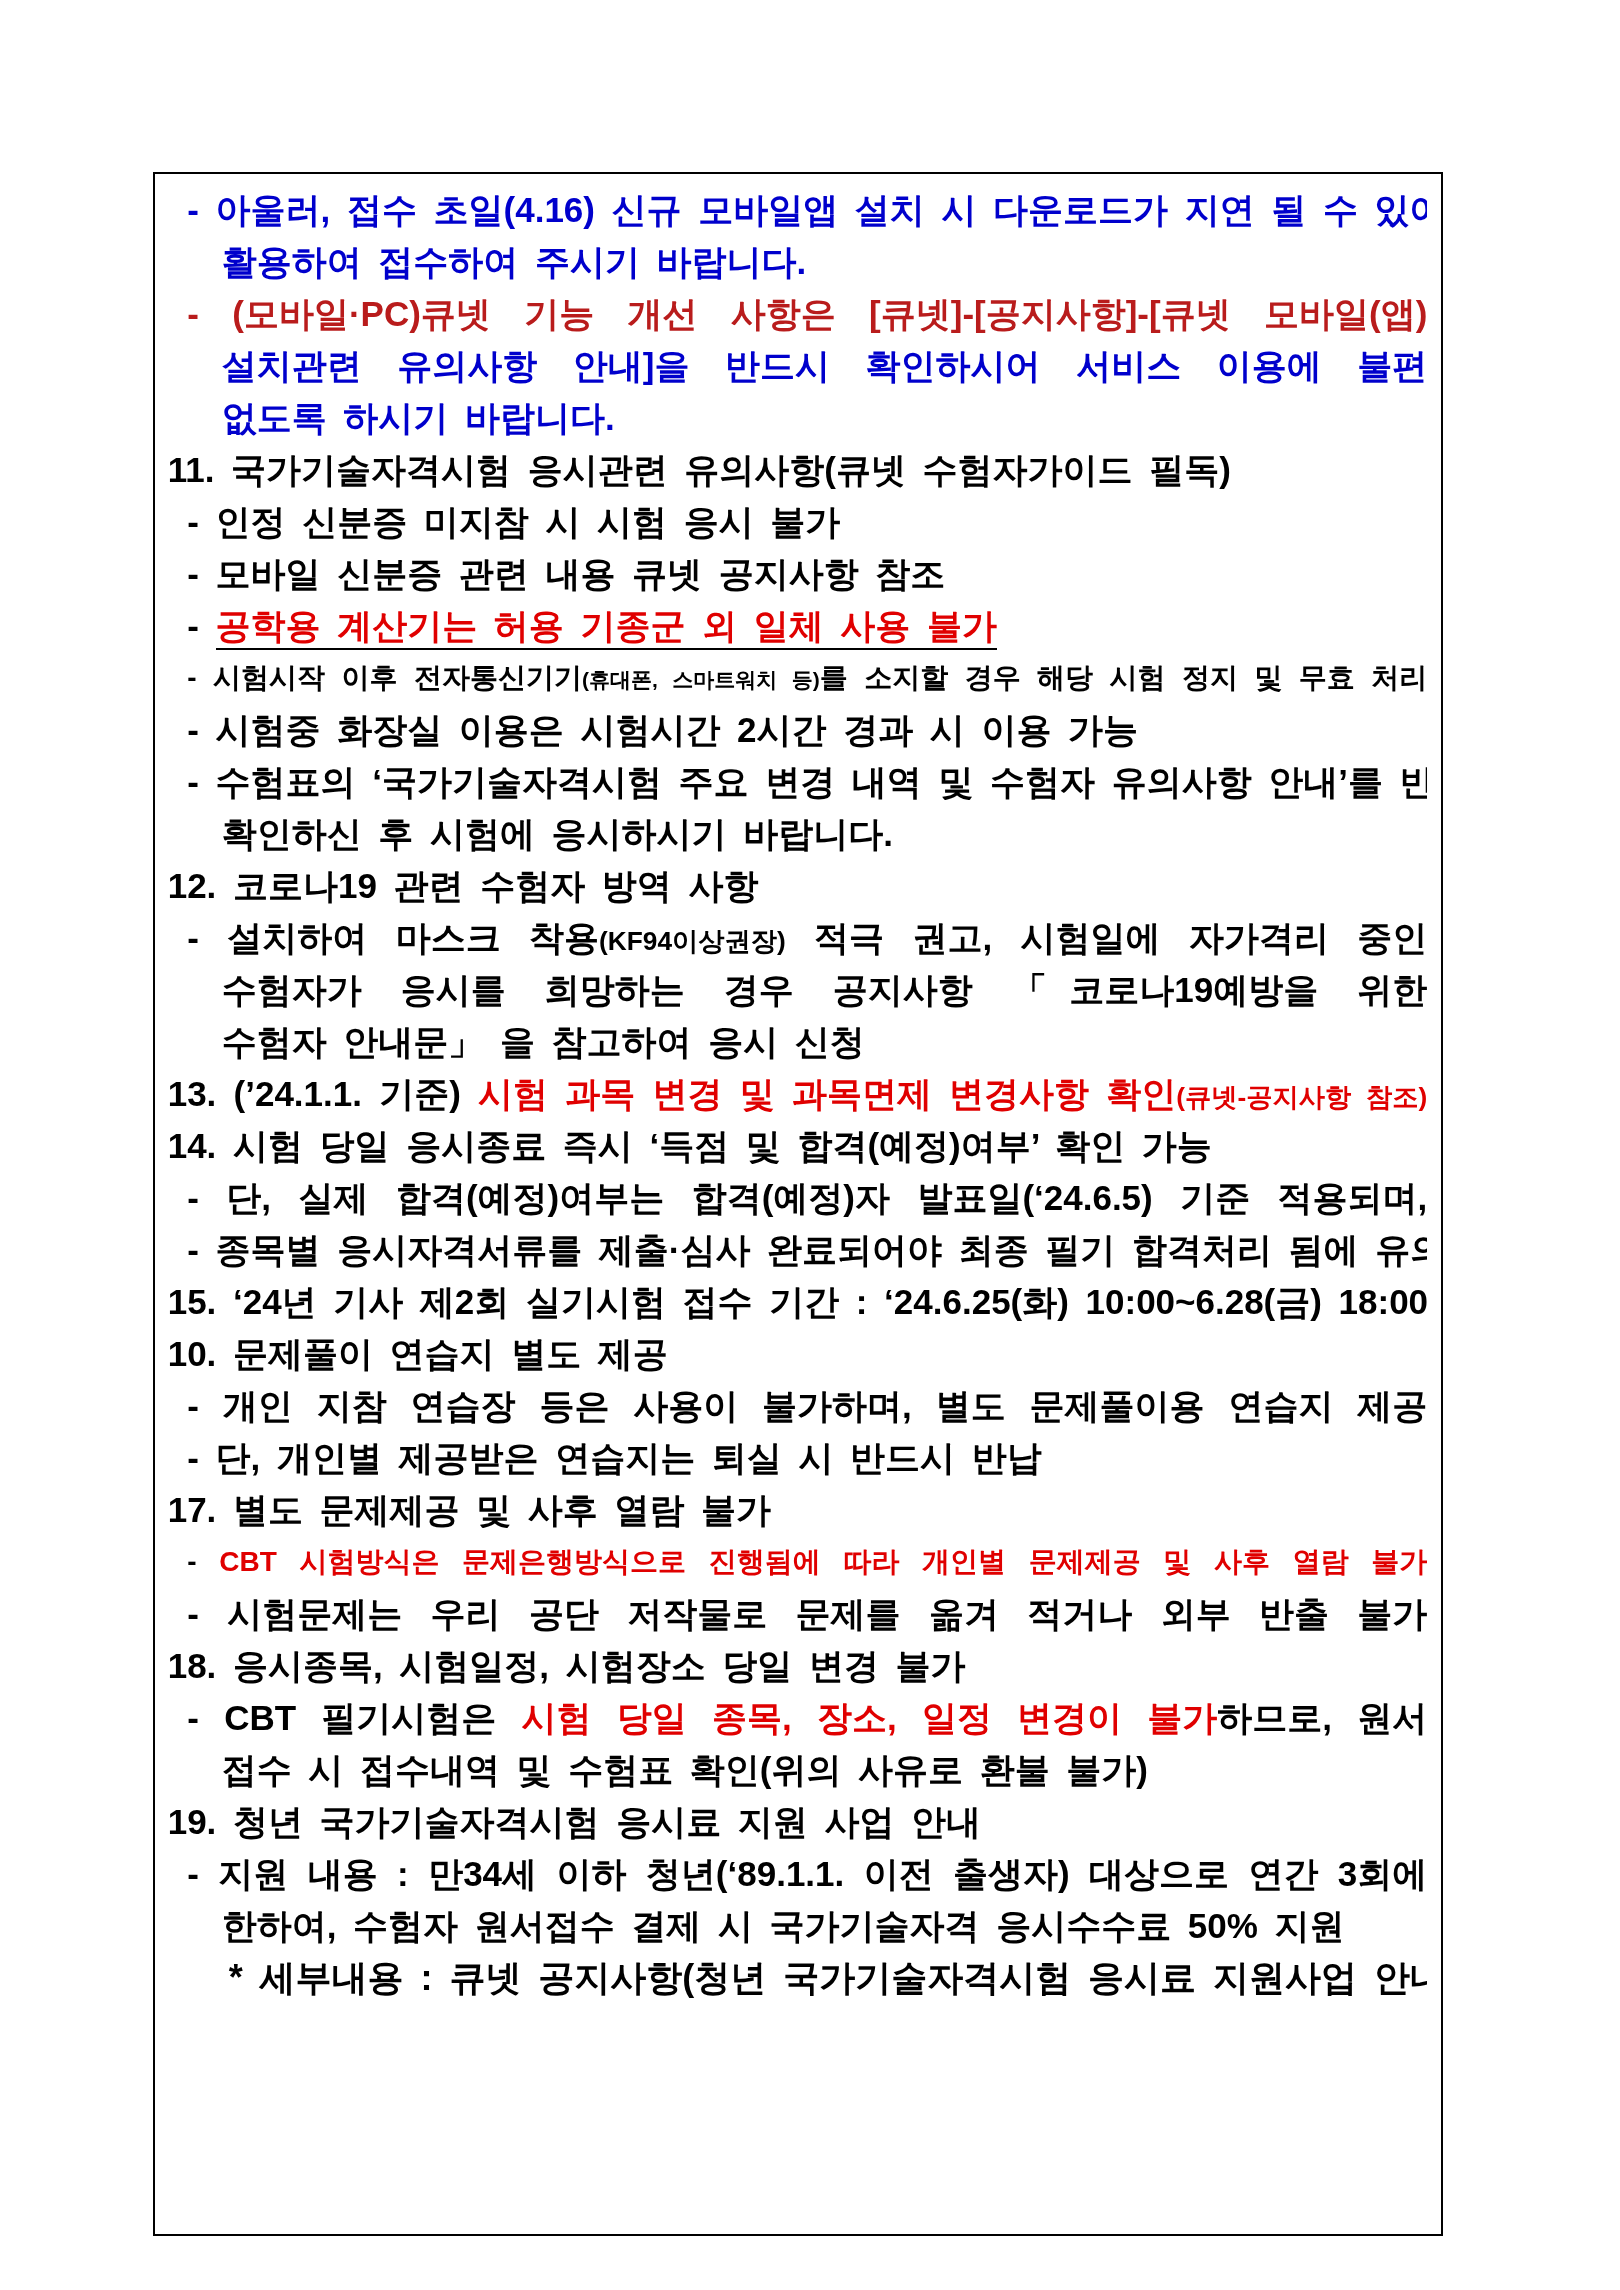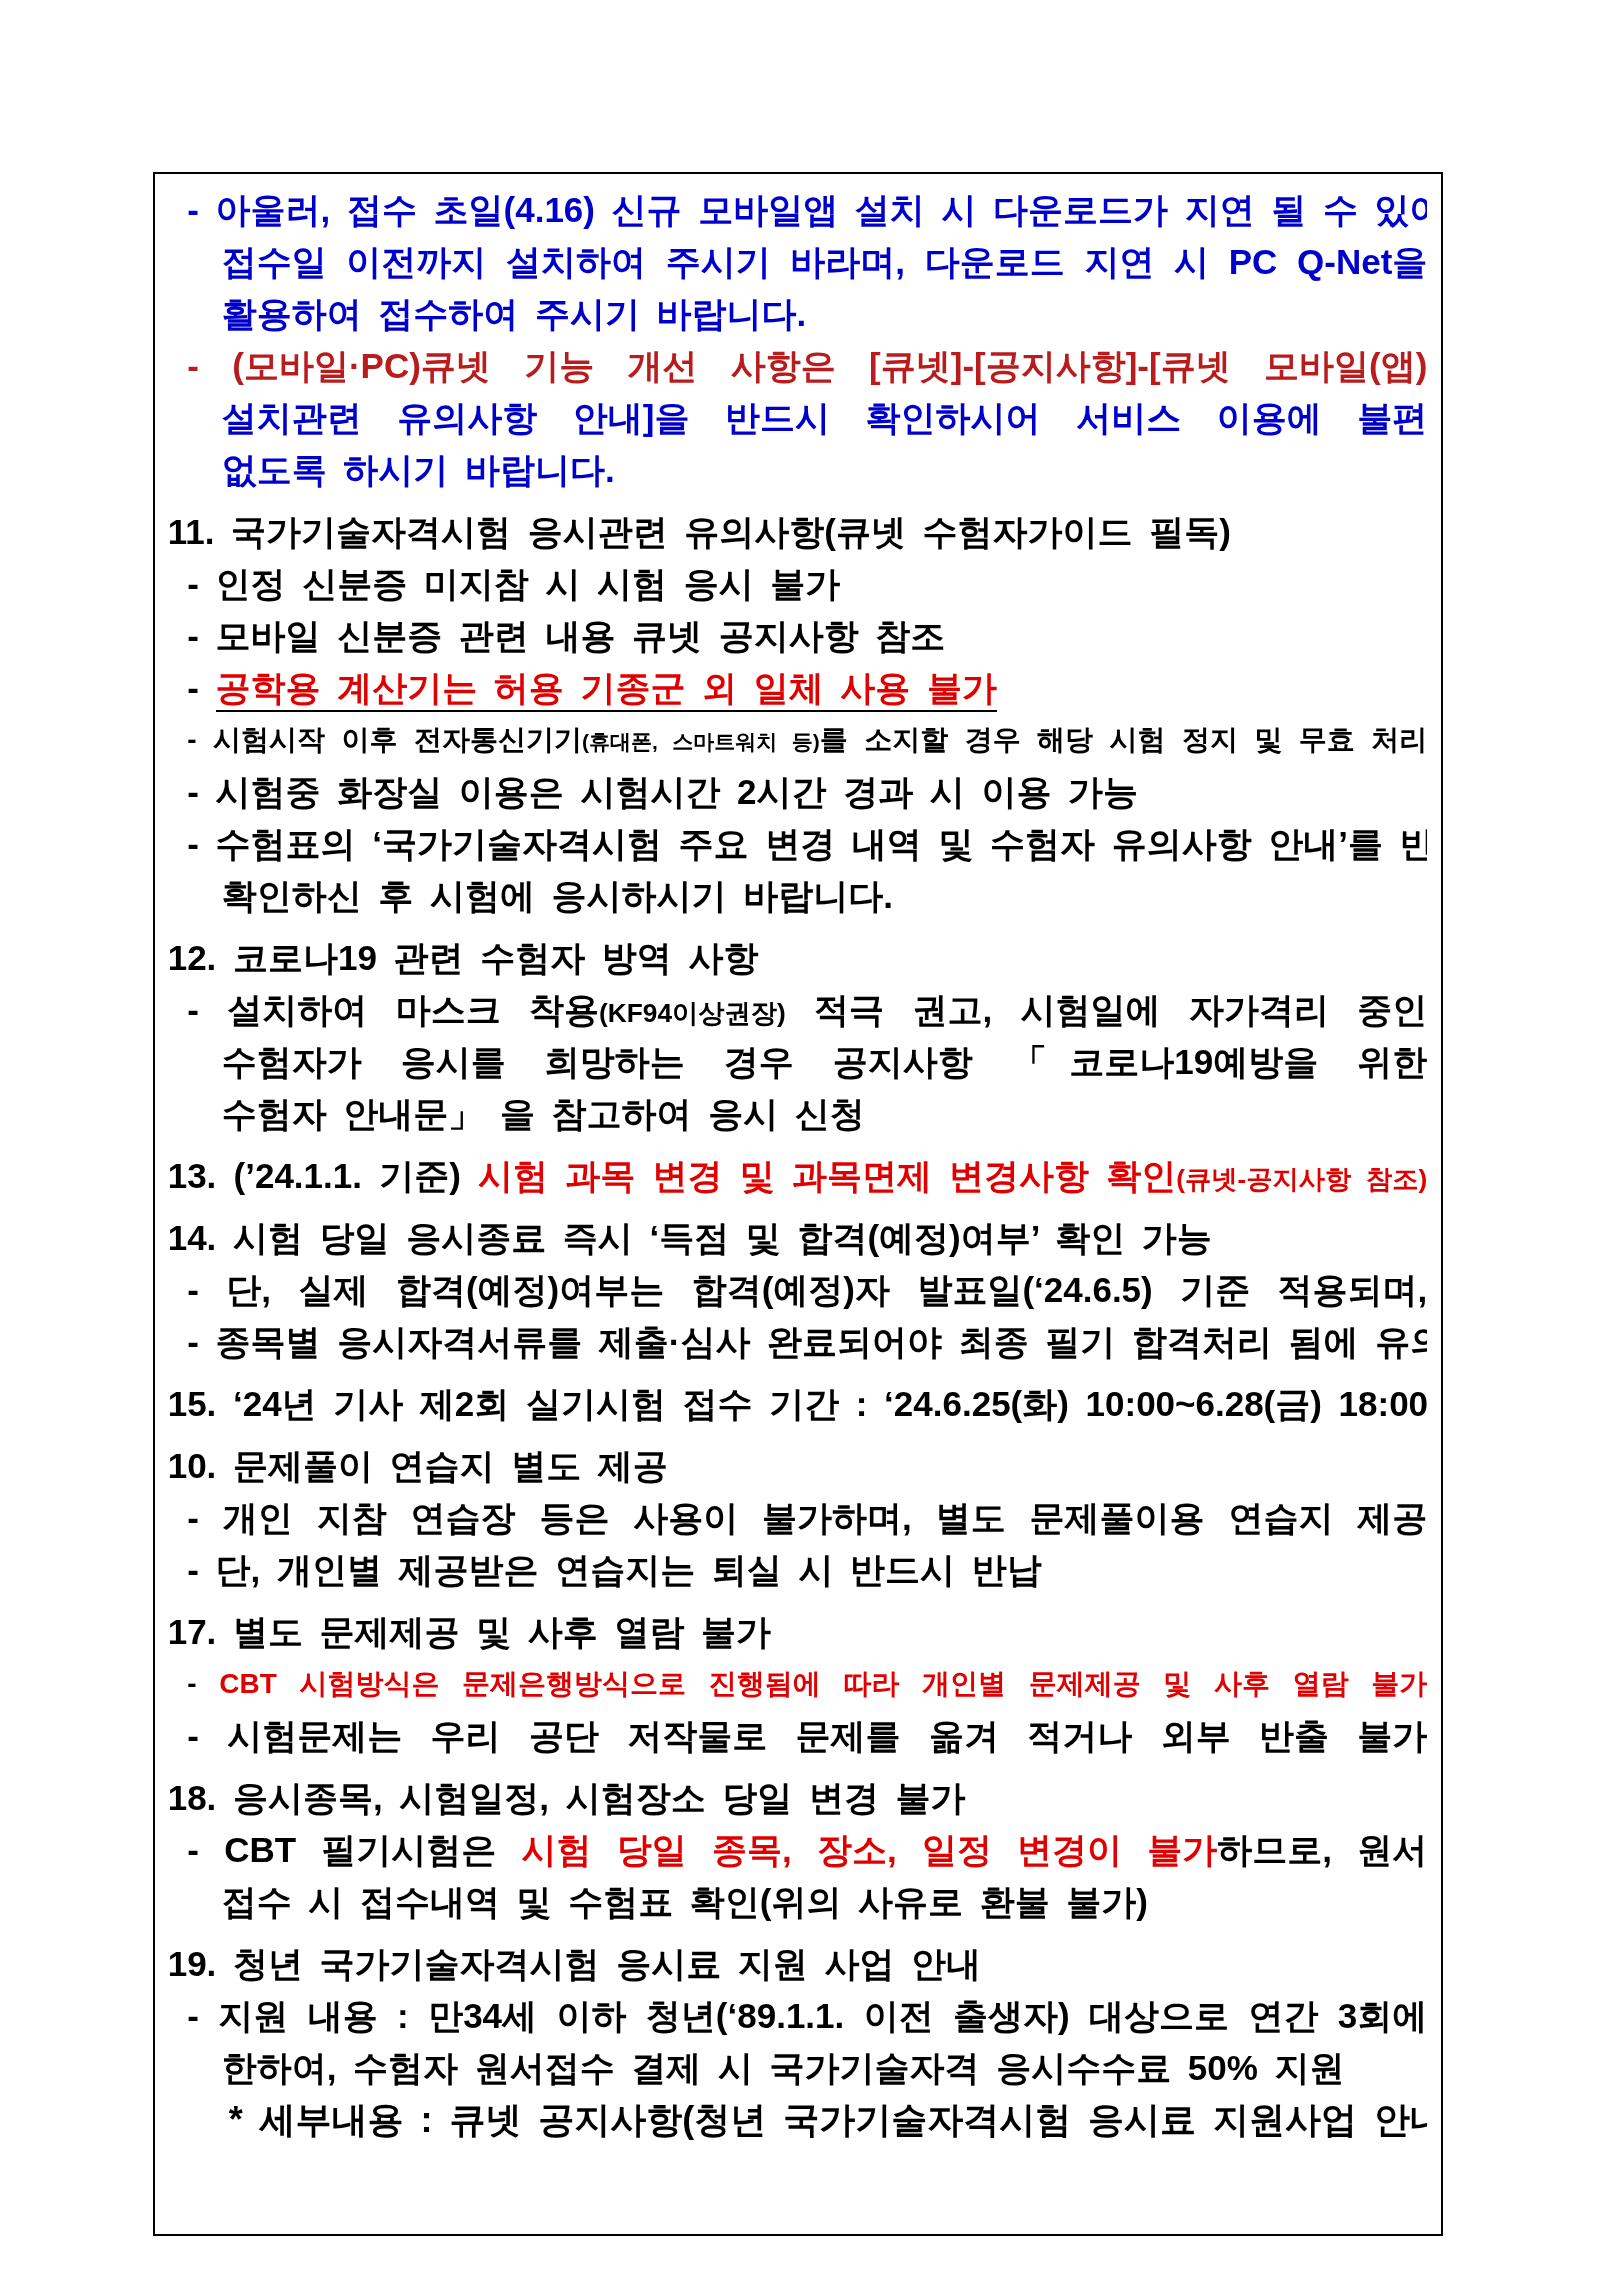--- a/index.html
+++ b/index.html
@@ -28,39 +28,38 @@
     line-height: 52px;
     white-space: nowrap;
     overflow: hidden;
     word-spacing: 6.9px;
     color: #000000;
   }
   .line.justify {
     text-align: justify;
     text-align-last: justify;
   }
-  .indent-num  { padding-left: 0; margin-top: 10px; }
+  .indent-num  { padding-left: 0; }
   .indent-dash { padding-left: 19.6px; }
   .indent-cont { padding-left: 54px; }
   .indent-star { padding-left: 61px; }
   .size-condensed { font-size: 28px; }
   .size-small     { font-size: 36px; }
   .run-small { font-size: 0.75em; }
   .run-underline {
     border-bottom: 2.9px solid #000000;
     padding-bottom: 2.9px;
   }
 </style>
 </head>
 <body>
 
 <div class="page">
   <div class="notice-box">
       <div class="line indent-dash justify"><span style="color: rgb(0, 0, 204);">- 아울러, 접수 초일(4.16) 신규 모바일앱 설치 시 다운로드가 지연 될 수 있어</span></div>
-      <div class="line indent-cont justify"><span style="color: rgb(0, 0, 204);">접수일 이전까지 설치하여 주시기 바라며, 다운로드 지연 시 PC Q-Net을</span></div>
       <div class="line indent-cont"><span style="color: rgb(0, 0, 204);">활용하여 접수하여 주시기 바랍니다.</span></div>
       <div class="line indent-dash justify"><span style="color: #b91c1c; margin-top: 8px;">- (모바일·PC)큐넷 기능 개선 사항은 [큐넷]-[공지사항]-[큐넷 모바일(앱)</span></div>
       <div class="line indent-cont justify"><span style="color: rgb(0, 0, 204);">설치관련 유의사항 안내]을 반드시 확인하시어 서비스 이용에 불편</span></div>
       <div class="line indent-cont"><span style="color: rgb(0, 0, 204);">없도록 하시기 바랍니다.</span></div>
       <div class="line indent-num"><span style="color: rgb(0, 0, 0);">11. 국가기술자격시험 응시관련 유의사항(큐넷 수험자가이드 필독)</span></div>
       <div class="line indent-dash"><span style="color: rgb(0, 0, 0);">- 인정 신분증 미지참 시 시험 응시 불가</span></div>
       <div class="line indent-dash"><span style="color: rgb(0, 0, 0);">- 모바일 신분증 관련 내용 큐넷 공지사항 참조</span></div>
       <div class="line indent-dash"><span style="color: rgb(0, 0, 0);">- </span><span class="run-underline" style="color: rgb(224, 0, 0);">공학용 계산기는 허용 기종군 외 일체 사용 불가</span></div>
       <div class="line indent-dash justify size-condensed"><span style="color: rgb(0, 0, 0);">- 시험시작 이후 전자통신기기</span><span class="run-small" style="color: rgb(0, 0, 0);">(휴대폰, 스마트워치 등)</span><span style="color: rgb(0, 0, 0);">를 소지할 경우 해당 시험 정지 및 무효 처리</span></div>
       <div class="line indent-dash"><span style="color: rgb(0, 0, 0);">- 시험중 화장실 이용은 시험시간 2시간 경과 시 이용 가능</span></div>

